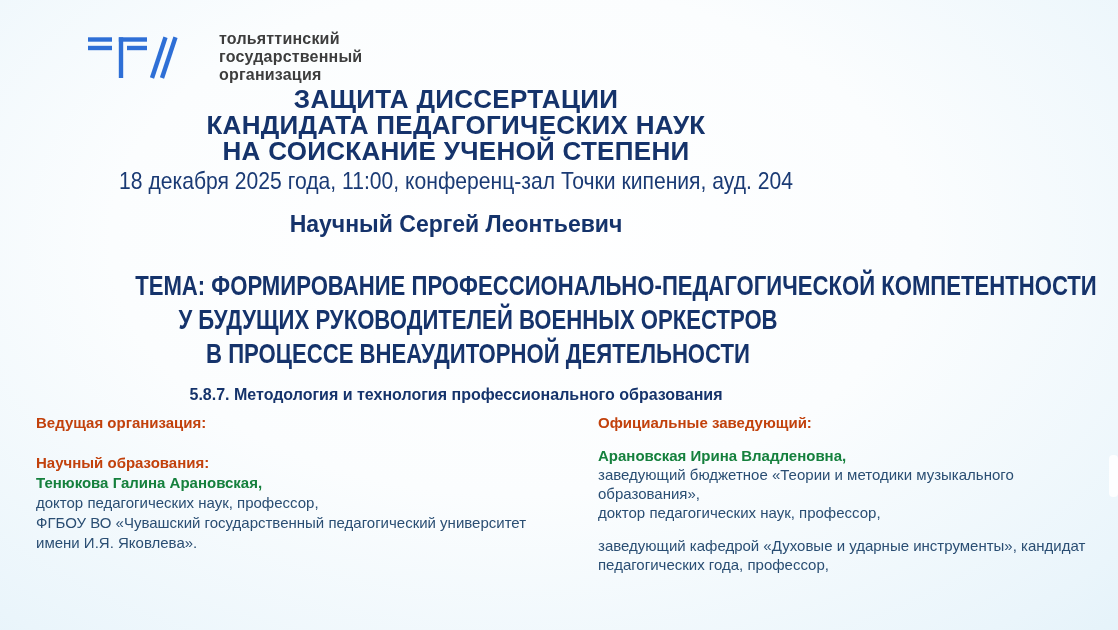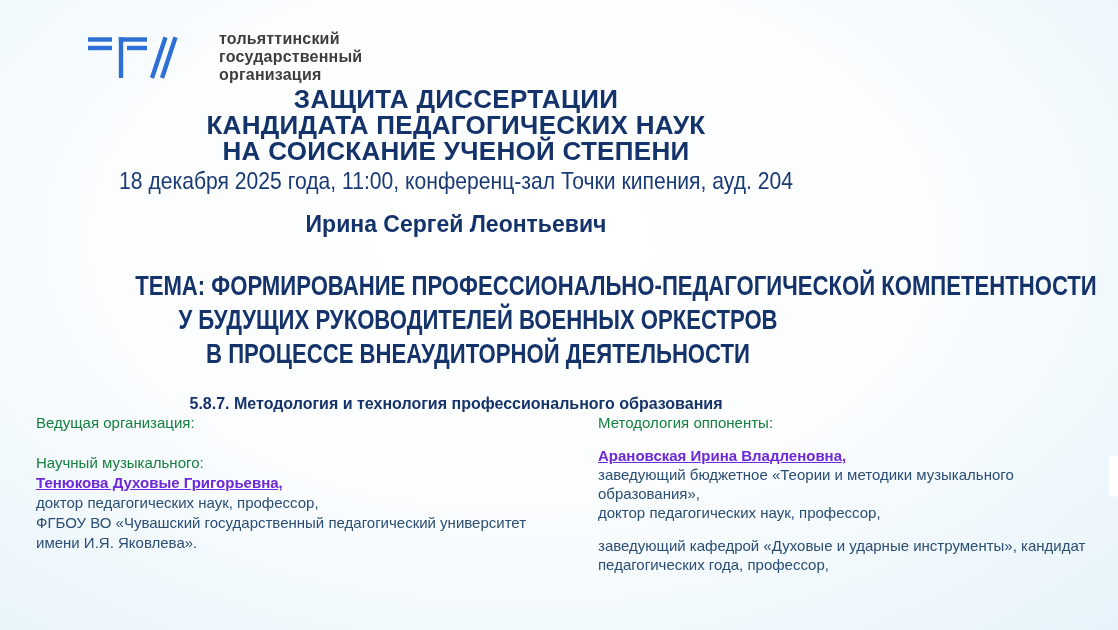--- a/index.html
+++ b/index.html
@@ -39,33 +39,33 @@
     margin-top: 17px;
     font-size: 23px; font-weight: bold; color: #15336b;
   }
   .topic { margin-top: 31px; padding-left: 44px; }
   .topic div {
     font-size: 28px; font-weight: bold; line-height: 34px;
     color: #15336b; white-space: nowrap;
     transform: scaleX(0.79); transform-origin: 50% 50%;
   }
   .specialty {
-    margin-top: 24px;
+    margin-top: 15px;
     font-size: 16px; font-weight: bold; color: #15336b;
   }
   .columns {
     position: absolute; left: 36px; top: 413px; width: 1054px;
     display: flex; justify-content: space-between;
     color: #2a4e73; font-size: 15px;
   }
   .col-left  { width: 506px; line-height: 20px; }
   .col-right { width: 492px; line-height: 19px; }
-  .label { font-weight: normal; color: #15803d; }
+  .label { font-weight: bold; color: #c2410c; }
   .justified { text-align: justify; }
-  .name-bold { font-weight: bold; color: #6d28d9; text-decoration: underline; }
+  .name-bold { font-weight: bold; color: #15803d; }
   .block-gap-lg { margin-top: 20px; }
   .block-gap-md { margin-top: 14px; }
   .scroll-thumb {
     position: absolute; right: 0px; top: 455px;
     width: 9px; height: 42px;
     background: rgba(255,255,255,0.85);
     border-radius: 4px;
   }
 </style>
 </head>
@@ -90,42 +90,42 @@
   </div>
 </div>
 
 <div class="center-stack">
   <div class="main-title">
     <div>ЗАЩИТА ДИССЕРТАЦИИ</div>
     <div>КАНДИДАТА ПЕДАГОГИЧЕСКИХ НАУК</div>
     <div>НА СОИСКАНИЕ УЧЕНОЙ СТЕПЕНИ</div>
   </div>
   <div class="date-line">18 декабря 2025 года, 11:00, конференц-зал Точки кипения, ауд. 204</div>
-  <div class="candidate">Ирина Сергей Леонтьевич</div>
+  <div class="candidate">Научный Сергей Леонтьевич</div>
   <div class="topic">
     <div>ТЕМА: ФОРМИРОВАНИЕ ПРОФЕССИОНАЛЬНО-ПЕДАГОГИЧЕСКОЙ КОМПЕТЕНТНОСТИ</div>
     <div>У БУДУЩИХ РУКОВОДИТЕЛЕЙ ВОЕННЫХ ОРКЕСТРОВ</div>
     <div>В ПРОЦЕССЕ ВНЕАУДИТОРНОЙ ДЕЯТЕЛЬНОСТИ</div>
   </div>
   <div class="specialty">5.8.7. Методология и технология профессионального образования</div>
 </div>
 
 <div class="columns">
 
   <div class="col-left">
     <div class="label">Ведущая организация:</div>
 
-    <div class="label block-gap-lg">Научный музыкального:</div>
-    <div class="name-bold">Тенюкова Духовые Григорьевна,</div>
+    <div class="label block-gap-lg">Научный образования:</div>
+    <div class="name-bold">Тенюкова Галина Арановская,</div>
     <div>доктор педагогических наук, профессор,</div>
     <div>ФГБОУ ВО «Чувашский государственный педагогический университет имени И.Я. Яковлева».</div>
   </div>
 
   <div class="col-right">
-    <div class="label">Методология оппоненты:</div>
+    <div class="label">Официальные заведующий:</div>
 
     <div class="block-gap-md">
       <div class="name-bold">Арановская Ирина Владленовна,</div>
       <div>заведующий бюджетное «Теории и методики музыкального образования»,</div>
       <div>доктор педагогических наук, профессор,</div>
     </div>
 
     <div class="block-gap-md">
       <div>заведующий кафедрой «Духовые и ударные инструменты», кандидат педагогических года, профессор,</div>
 

